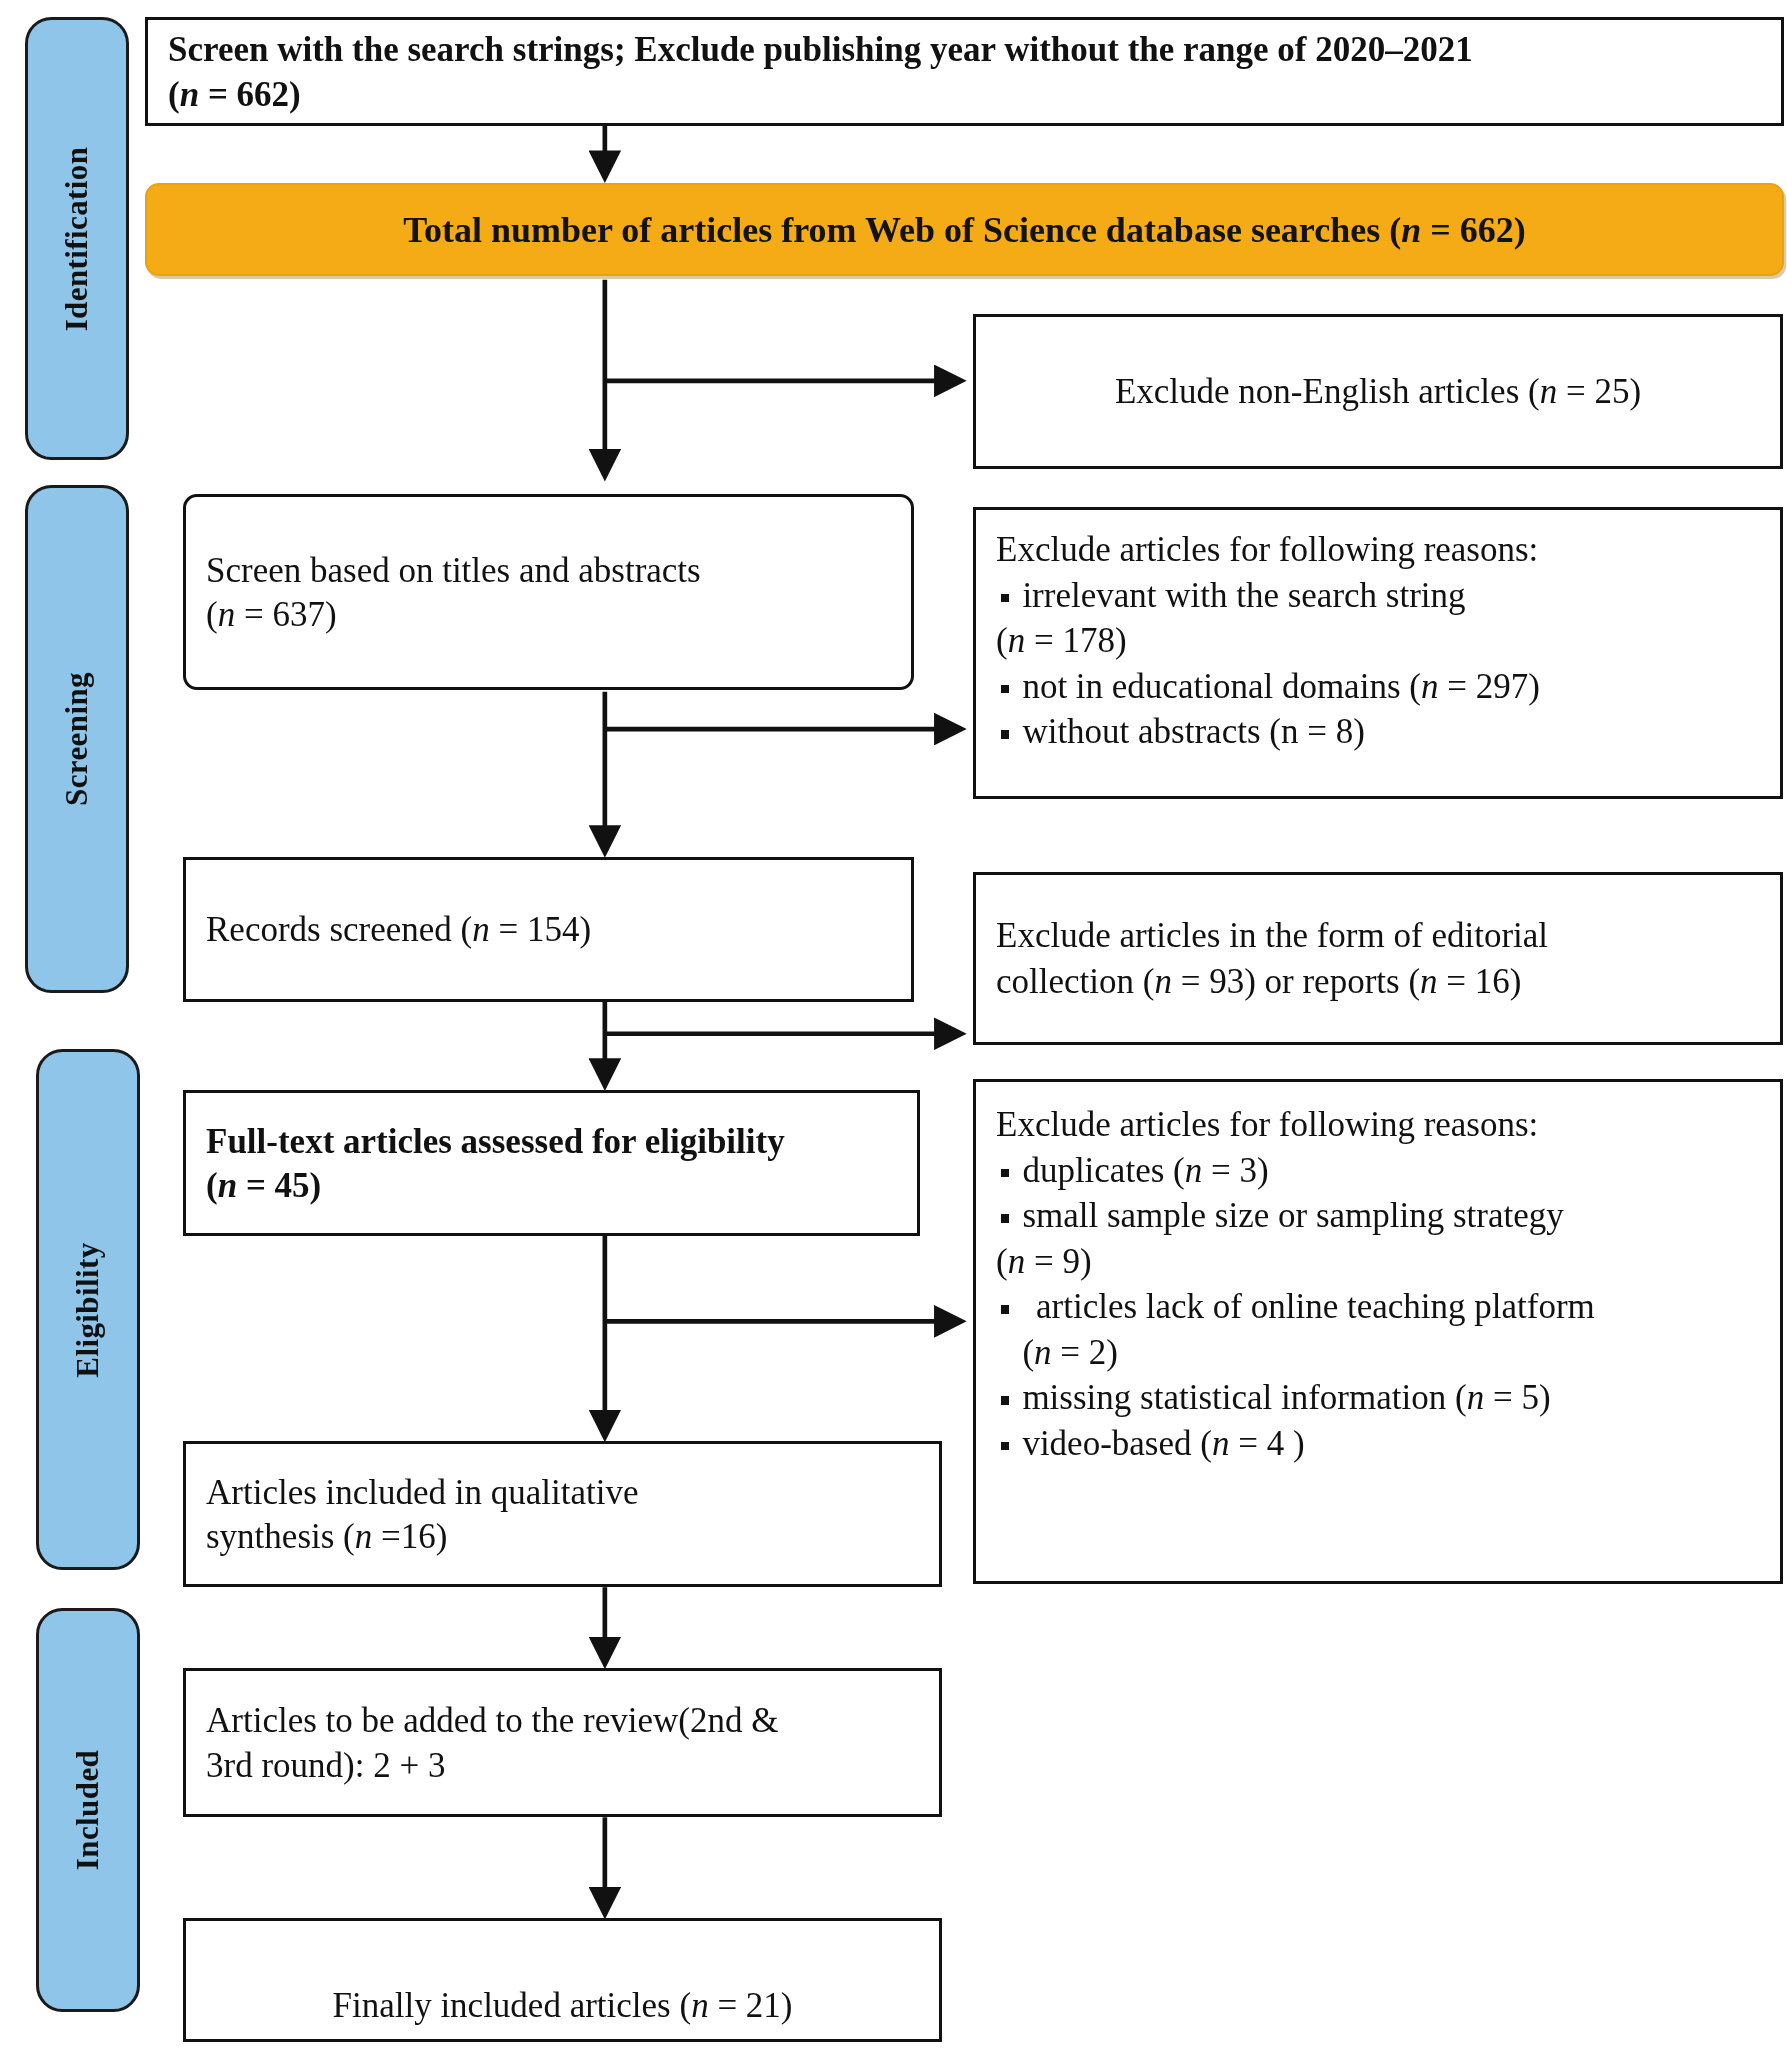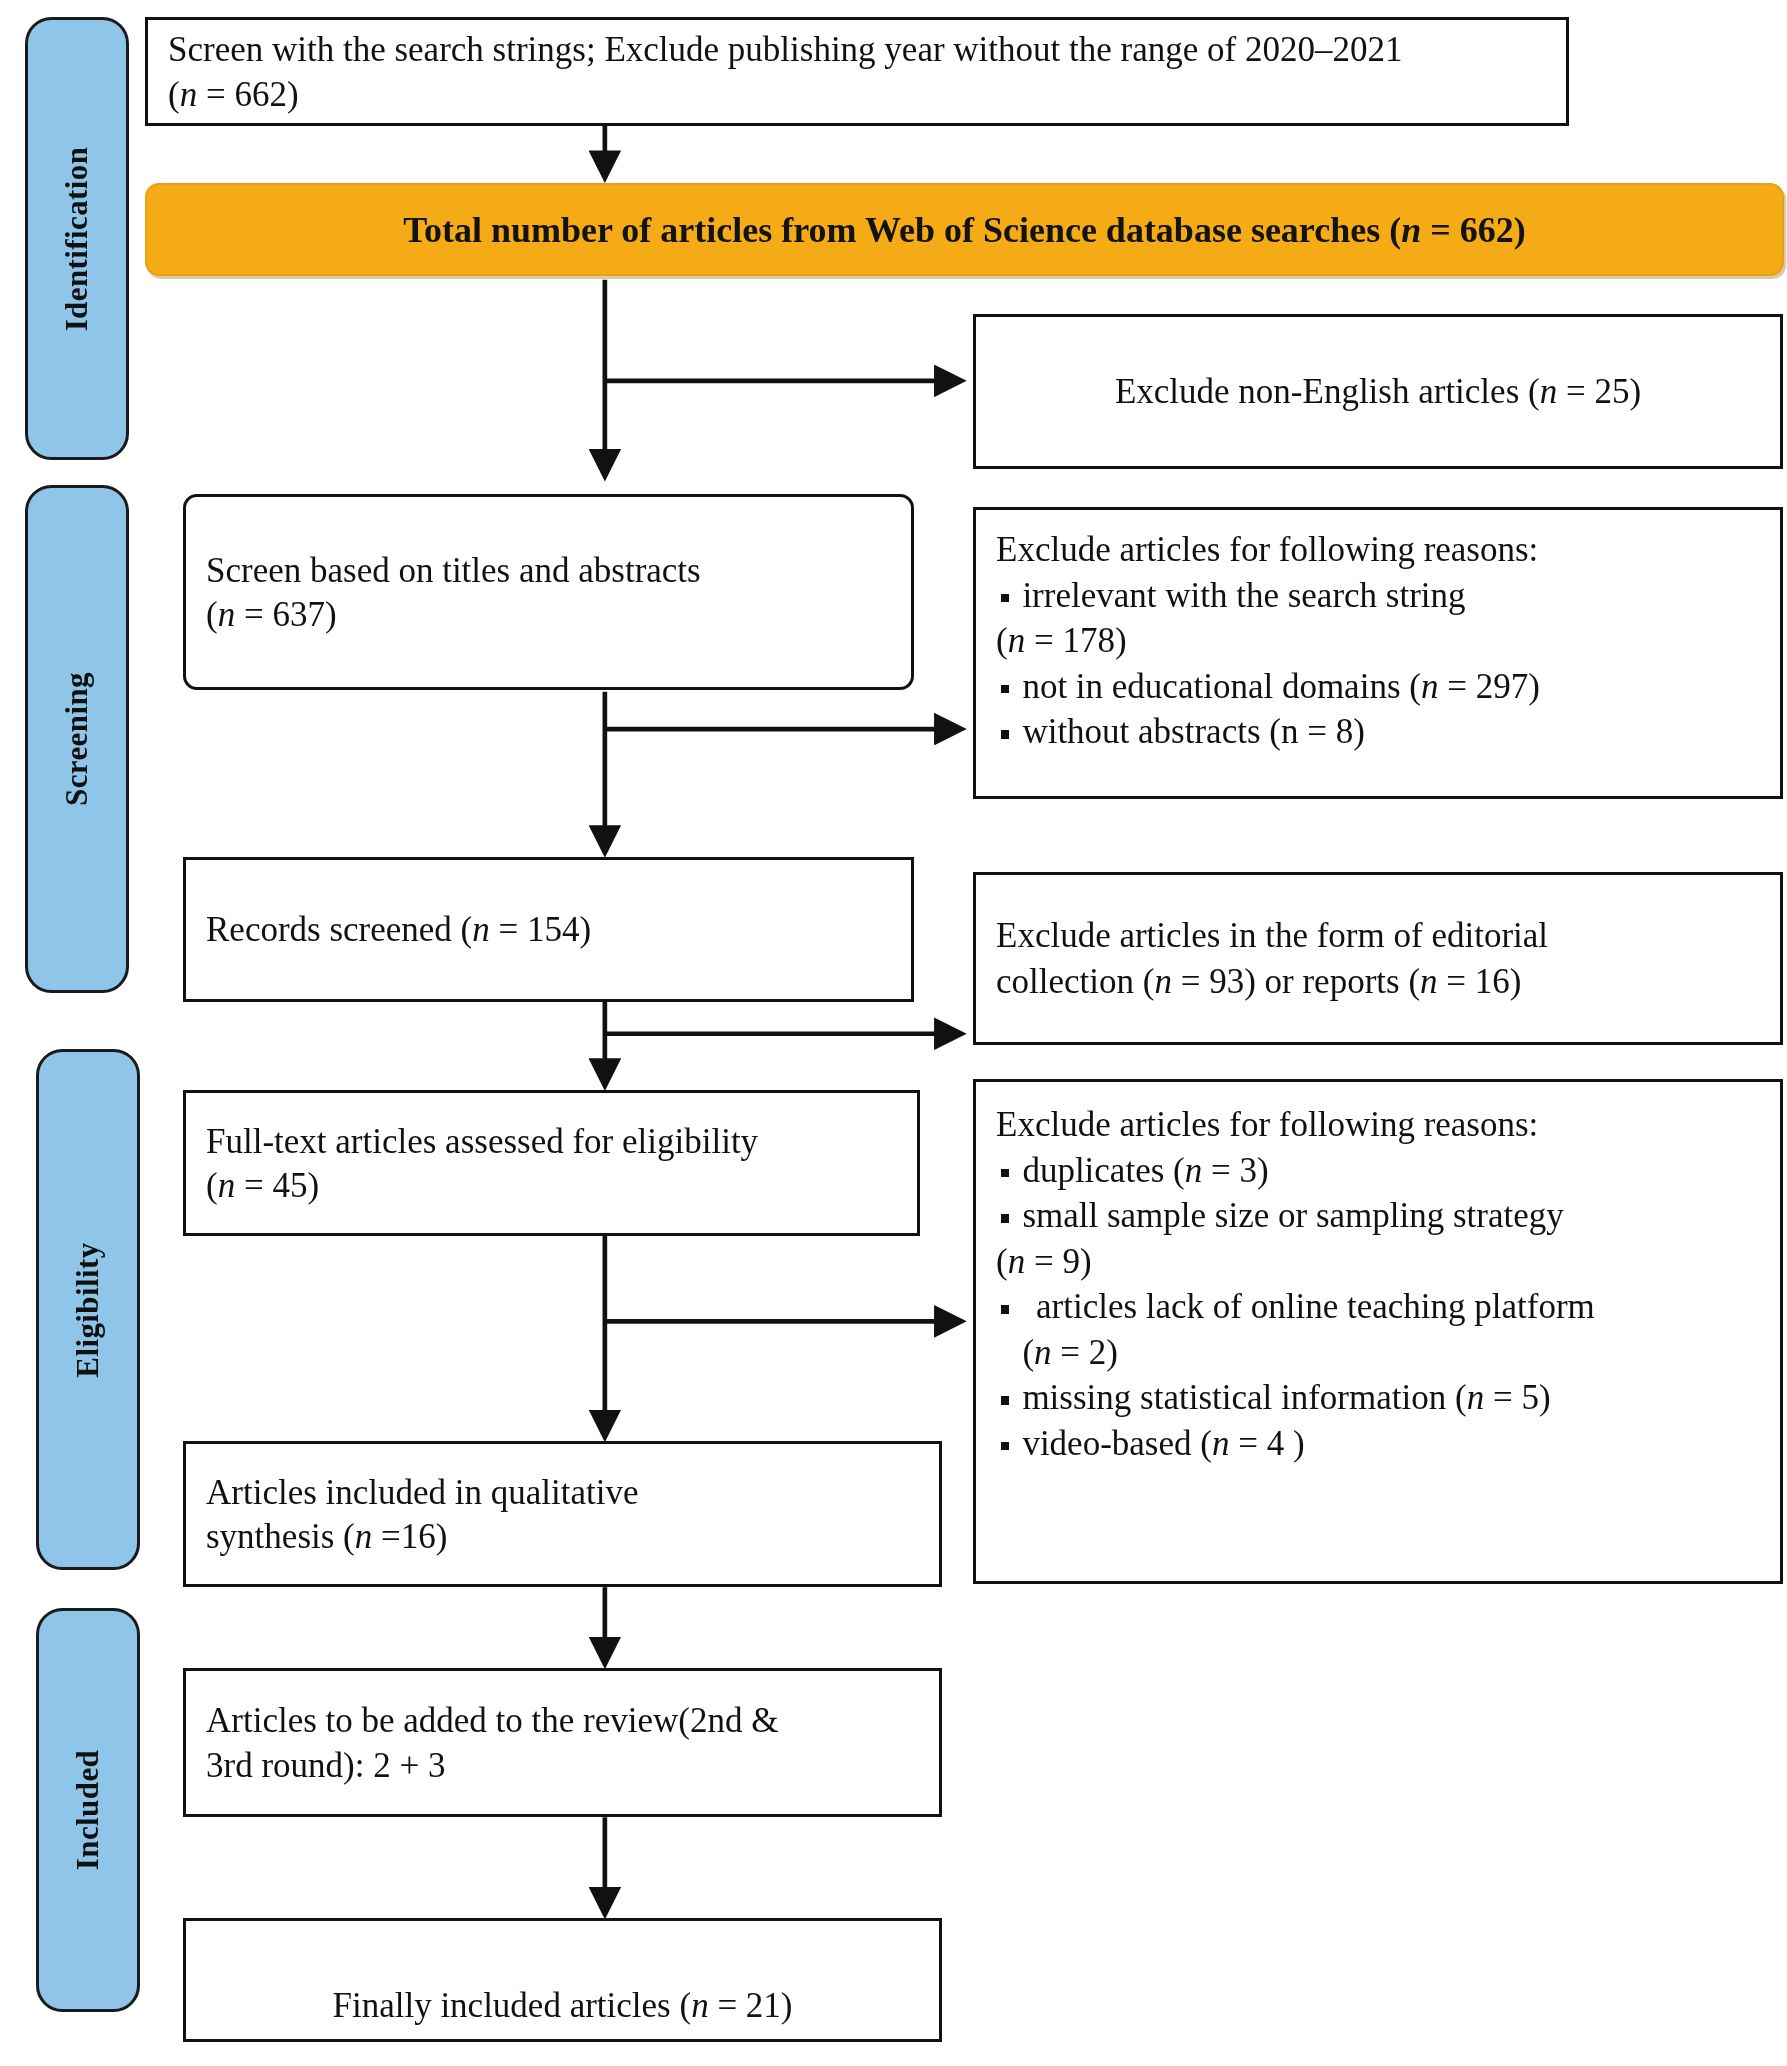--- a/index.html
+++ b/index.html
@@ -138,21 +138,21 @@
   </div>
 
   <div class="stage-pill" style="left:36px; top:1049px; width:104px; height:521px;">
     <span class="stage-label">Eligibility</span>
   </div>
 
   <div class="stage-pill" style="left:36px; top:1608px; width:104px; height:404px;">
     <span class="stage-label">Included</span>
   </div>
 
-  <div class="node" style="left:145px; top:17px; width:1424px; height:109px;">
+  <div class="node" style="left:145px; top:17px; width:1639px; height:109px;font-weight:bold;">
     <p>Screen with the search strings; Exclude publishing year without the range of 2020–2021</p>
     <p class="tight"><span>(</span><span class="it">n</span><span> = 662)</span></p>
   </div>
 
   <div class="accent-node" style="left:145px; top:183px; width:1639px; height:93px;">
     <p><span>Total number of articles from Web of Science database searches (</span><span class="it">n</span><span> = 662)</span></p>
   </div>
 
   <div class="node" style="left:973px; top:314px; width:810px; height:155px; justify-content:center;align-items:center;">
     <p><span>Exclude non-English articles (</span><span class="it">n</span><span> = 25)</span></p>
@@ -173,21 +173,21 @@
 
   <div class="node" style="left:183px; top:857px; width:731px; height:145px;">
     <p><span>Records screened (</span><span class="it">n</span><span> = 154)</span></p>
   </div>
 
   <div class="node just" style="left:973px; top:872px; width:810px; height:173px;">
     <p>Exclude articles in the form of editorial</p>
     <p><span>collection (</span><span class="it">n</span><span> = 93) or reports    (</span><span class="it">n</span><span> = 16)</span></p>
   </div>
 
-  <div class="node" style="left:183px; top:1090px; width:737px; height:146px;">
+  <div class="node" style="left:183px; top:1090px; width:737px; height:146px;font-weight:bold;">
     <p>Full-text articles assessed for eligibility</p>
     <p class="tight"><span>(</span><span class="it">n</span><span> = 45)</span></p>
   </div>
 
   <div class="node just" style="left:973px; top:1079px; width:810px; height:505px; justify-content:flex-start; padding-top:20px;">
     <p>Exclude articles for following reasons:</p>
     <p class="bullet-line"><span>duplicates (</span><span class="it">n</span><span> = 3)</span></p>
     <p class="bullet-line">small sample size or sampling    strategy</p>
     <p class="cont"><span>(</span><span class="it">n</span><span> = 9)</span></p>
     <p class="bullet-line indent2">articles lack of online teaching platform</p>

